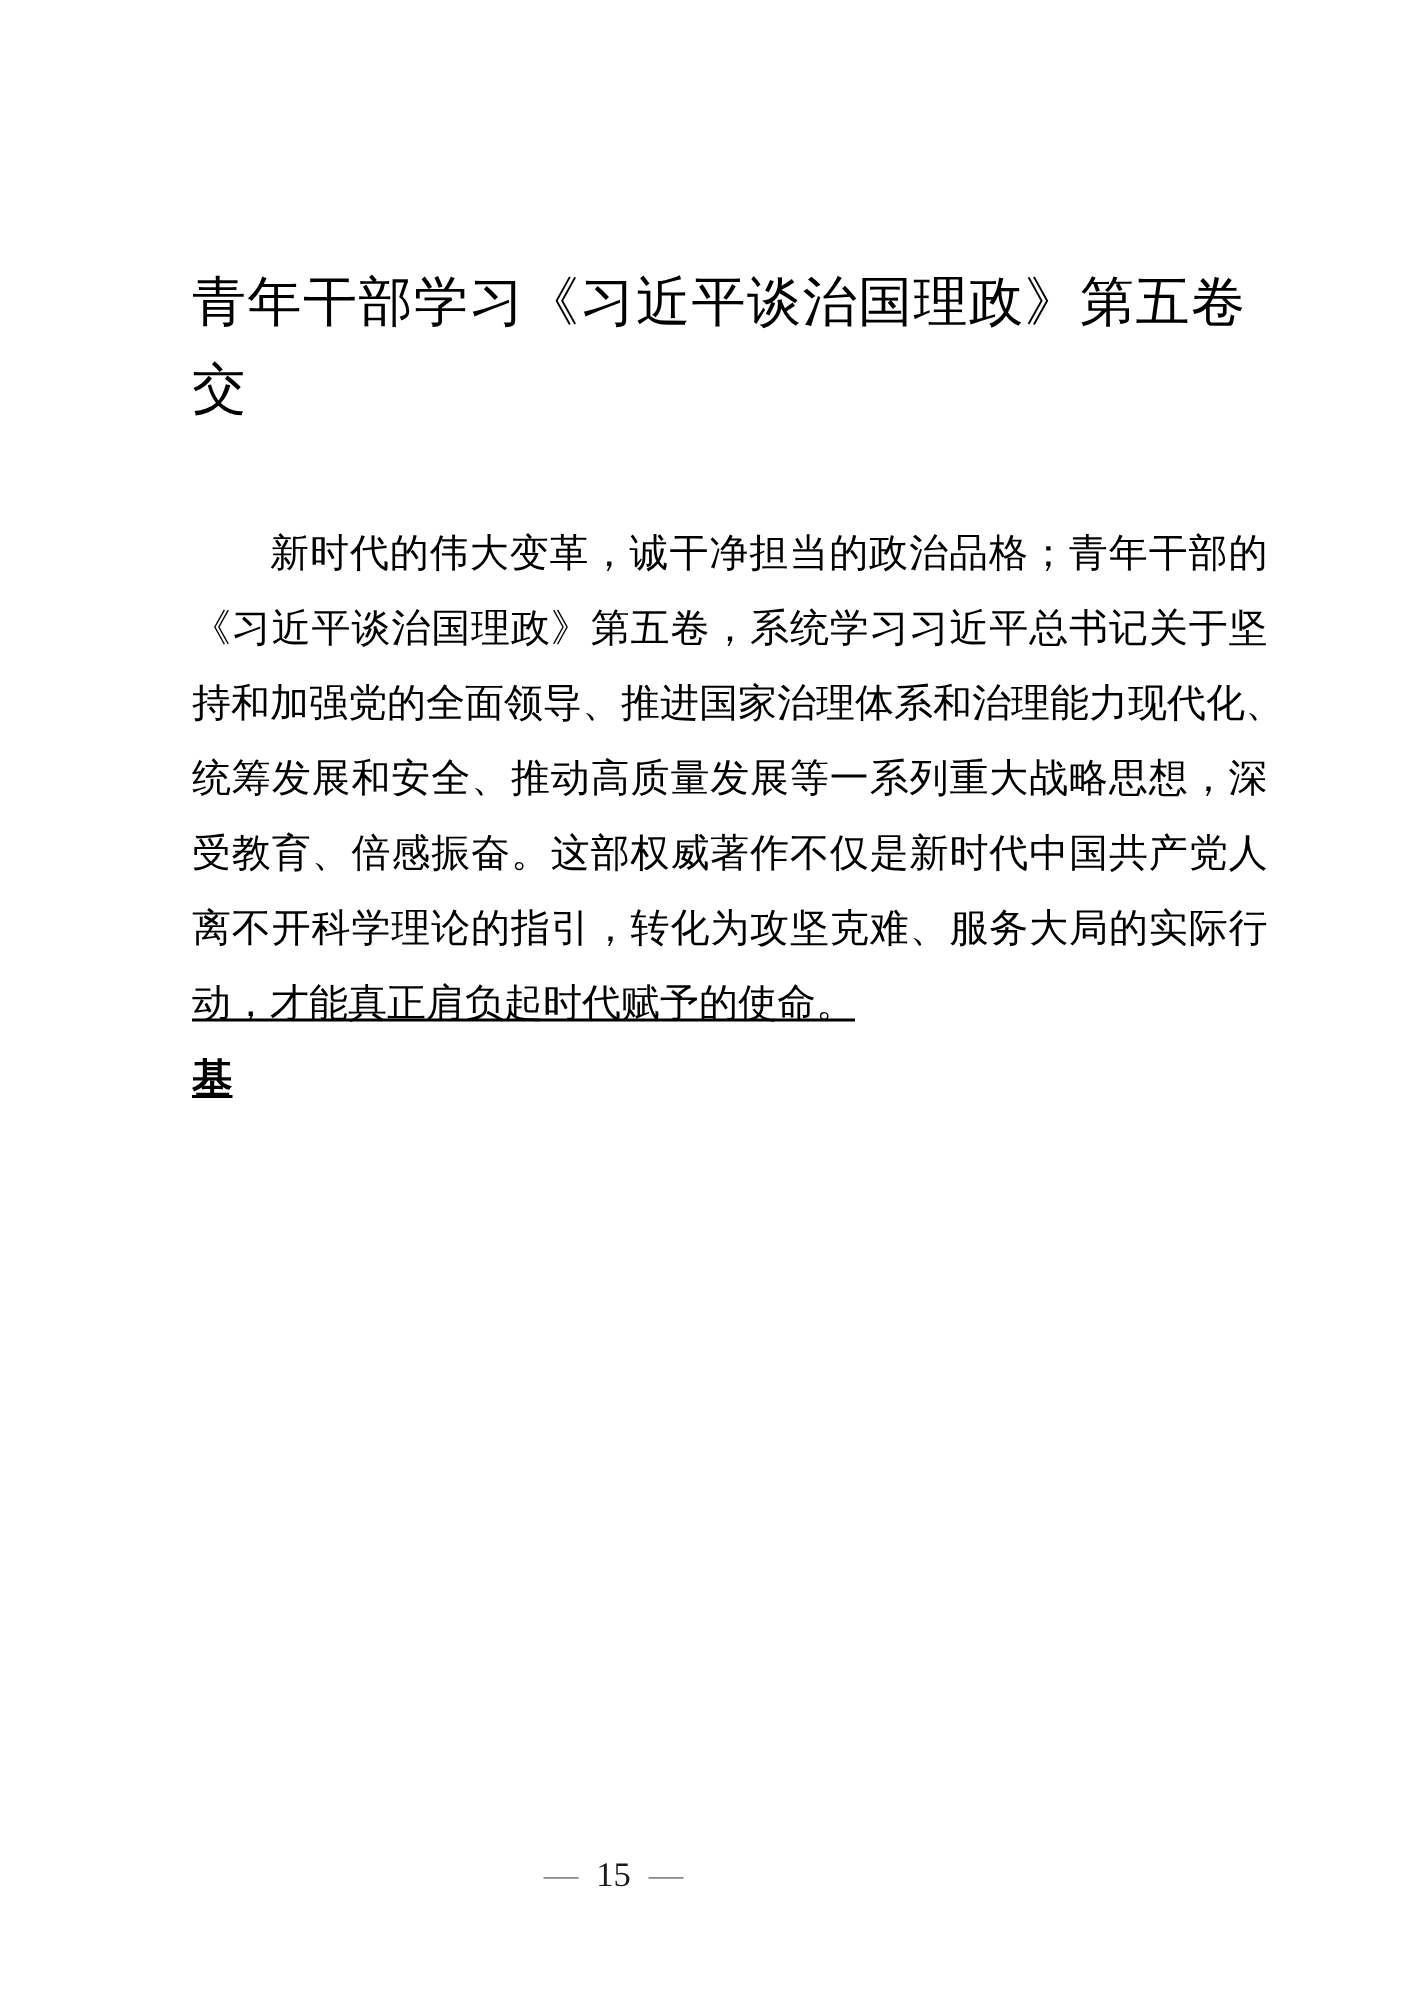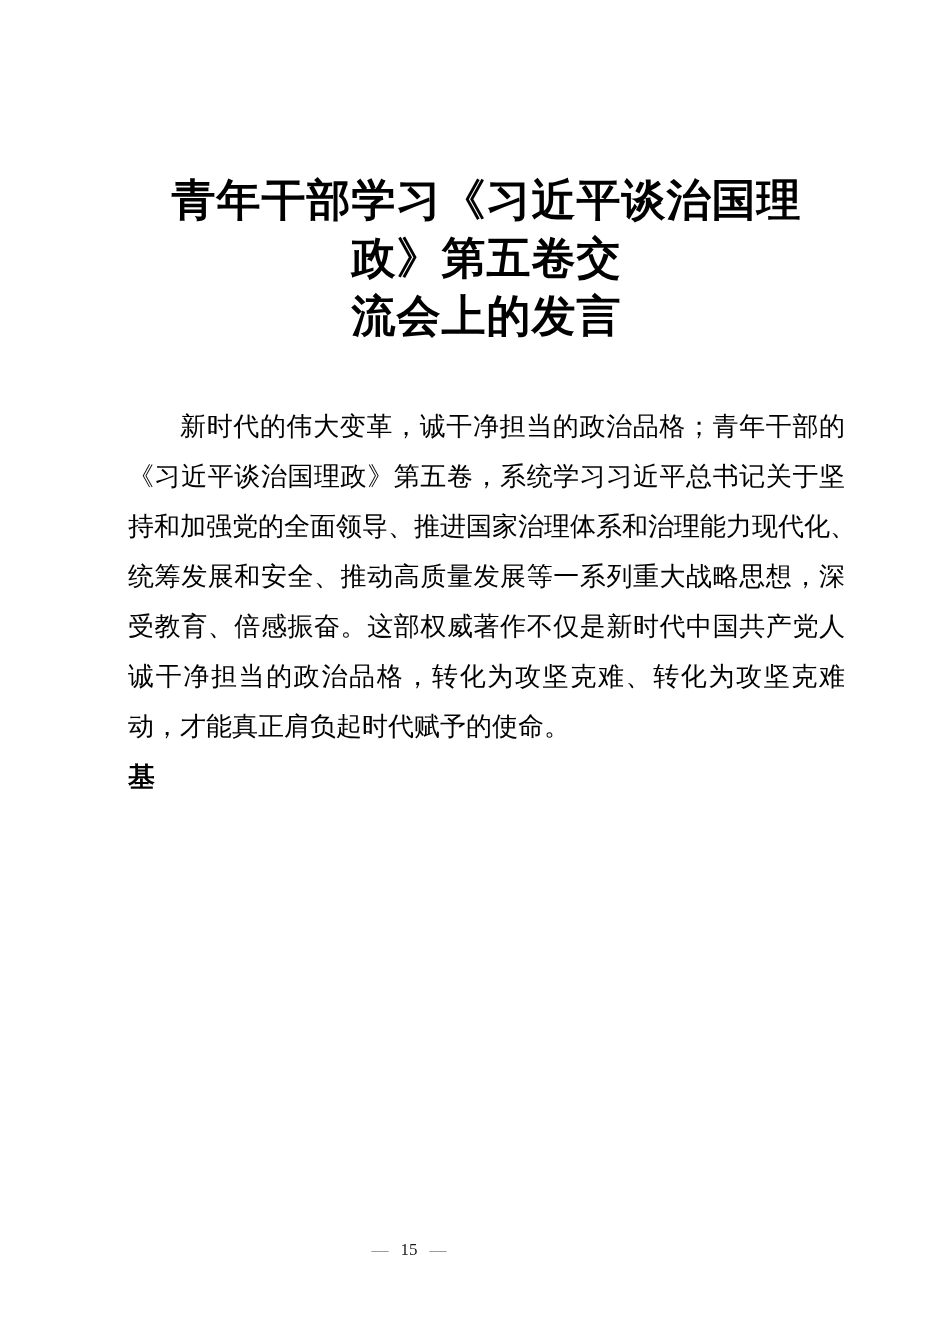--- a/index.html
+++ b/index.html
@@ -21,89 +21,88 @@
     background: #ffffff;
   }
   .content {
     position: absolute;
     left: 128px;
     top: 0;
     width: 717px;
   }
   .doc-title {
     margin-top: 172px;
-    font-size: 44px;
+    font-size: 36px;
     line-height: 58px;
-    font-weight: bold;
-    text-align: center;
+    font-weight: normal;
     letter-spacing: 1px;
     font-family: "Liberation Serif", "DejaVu Serif", serif;
   }
   .body-text {
     margin-top: 56px;
     font-size: 26px;
     line-height: 50px;
     font-weight: normal;
   }
   .line {
     text-align: justify;
     text-align-last: justify;
     white-space: nowrap;
   }
   .line.flow-end {
     text-align: right;
     text-align-last: left;
     white-space: normal;
+    text-decoration: underline;
   }
   .indent {
     text-indent: 52px;
   }
   .heading-line {
     font-family: "Liberation Sans", "DejaVu Sans", sans-serif;
     font-weight: bold;
     font-size: 27px;
     line-height: 50px;
   }
   .footer {
     position: absolute;
     top: 1236px;
     left: 0;
     width: 818px;
     text-align: center;
-    font-size: 17px;
+    font-size: 23px;
     line-height: 28px;
     font-family: "Liberation Serif", "DejaVu Serif", serif;
   }
   .footer .dash {
     color: #8a8a8a;
   }
   .footer .num {
     display: inline-block;
     margin: 0 12px;
     color: #1a1a1a;
   }
 </style>
 </head>
 <body>
 
 <div class="page">
   <div class="content">
 
     <div class="doc-title">
       <div>青年干部学习《习近平谈治国理政》第五卷交</div>
-      <div>流会上的发言</div>
     </div>
 
     <div class="body-text">
       <div class="line indent">新时代的伟大变革，诚干净担当的政治品格；青年干部的</div>
       <div class="line">《习近平谈治国理政》第五卷，系统学习习近平总书记关于坚</div>
       <div class="line">持和加强党的全面领导、推进国家治理体系和治理能力现代化、</div>
       <div class="line">统筹发展和安全、推动高质量发展等一系列重大战略思想，深</div>
       <div class="line">受教育、倍感振奋。这部权威著作不仅是新时代中国共产党人</div>
-      <div class="line">诚干净担当的政治品格，转化为攻坚克难、转化为攻坚克难</div>
+      <div class="line">离不开科学理论的指引，转化为攻坚克难、服务大局的实际行</div>
       <div class="line flow-end">动，才能真正肩负起时代赋予的使命。</div>
 
       <div class="line flow-end heading-line">基</div>
     </div>
 
   </div>
 
   <div class="footer">
     <span class="dash">—</span><span class="num">15</span><span class="dash">—</span>
   </div>

